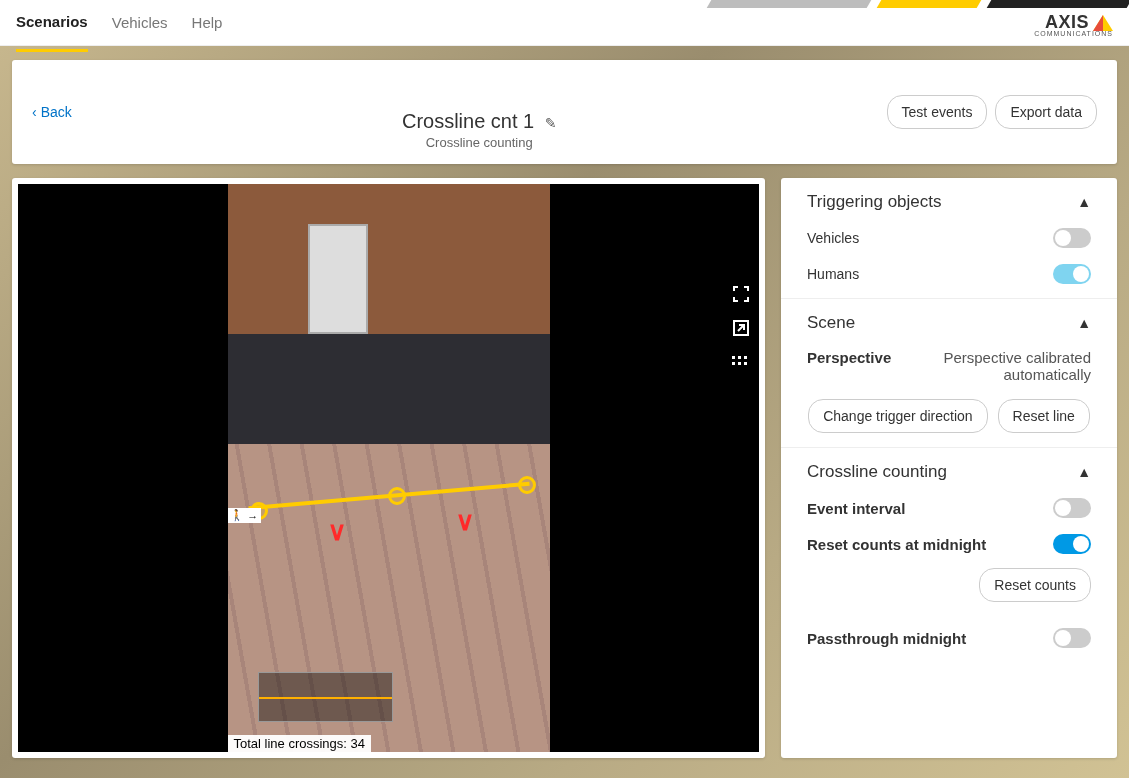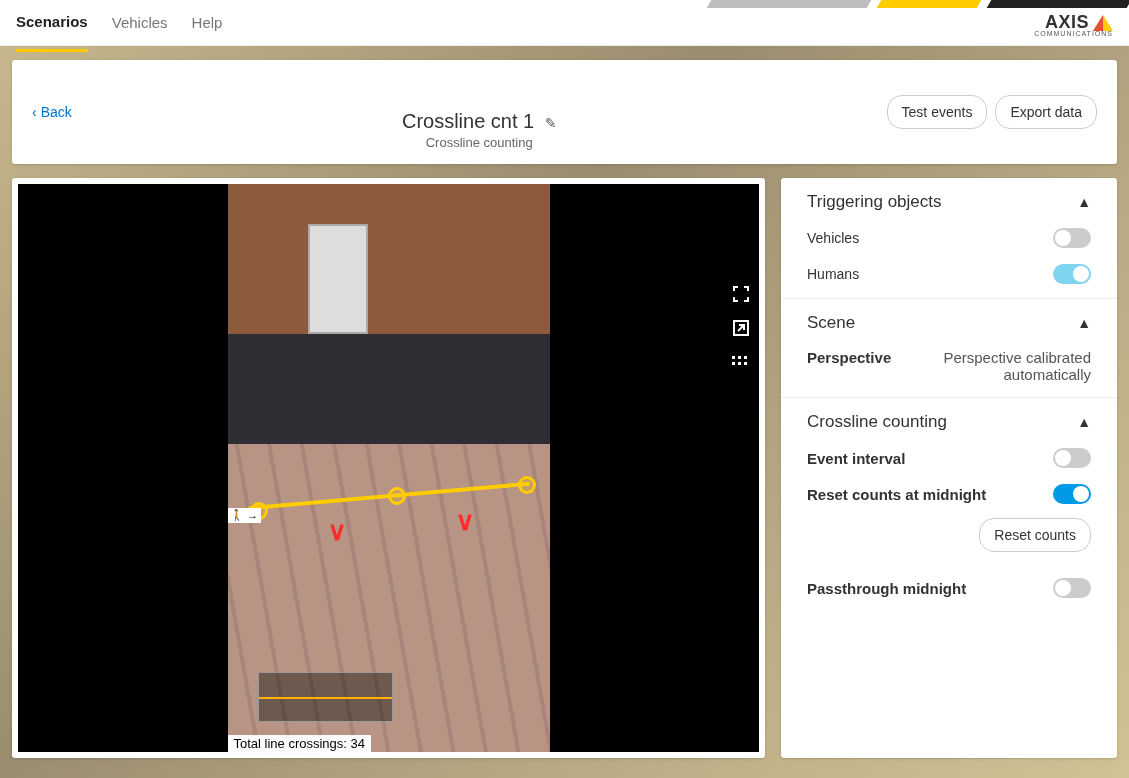--- a/index.html
+++ b/index.html
@@ -200,20 +200,24 @@
       <hr class="sep">
       <div class="section">
         <div class="sec-head">
           <span>Scene</span>
           <span class="chev">▲</span>
         </div>
         <div class="row-opt" style="align-items:flex-start;">
           <span class="label-strong">Perspective</span>
           <span class="desc" style="text-align:right;max-width:200px;">Perspective calibrated automatically</span>
         </div>
+        <div class="sec-btns">
+          <button class="btn">Change trigger direction</button>
+          <button class="btn">Reset line</button>
+        </div>
       </div>
       <hr class="sep">
       <div class="section">
         <div class="sec-head">
           <span>Crossline counting</span>
           <span class="chev">▲</span>
         </div>
         <div class="row-opt">
           <span class="label-strong">Event interval</span>
           <div class="toggle">

